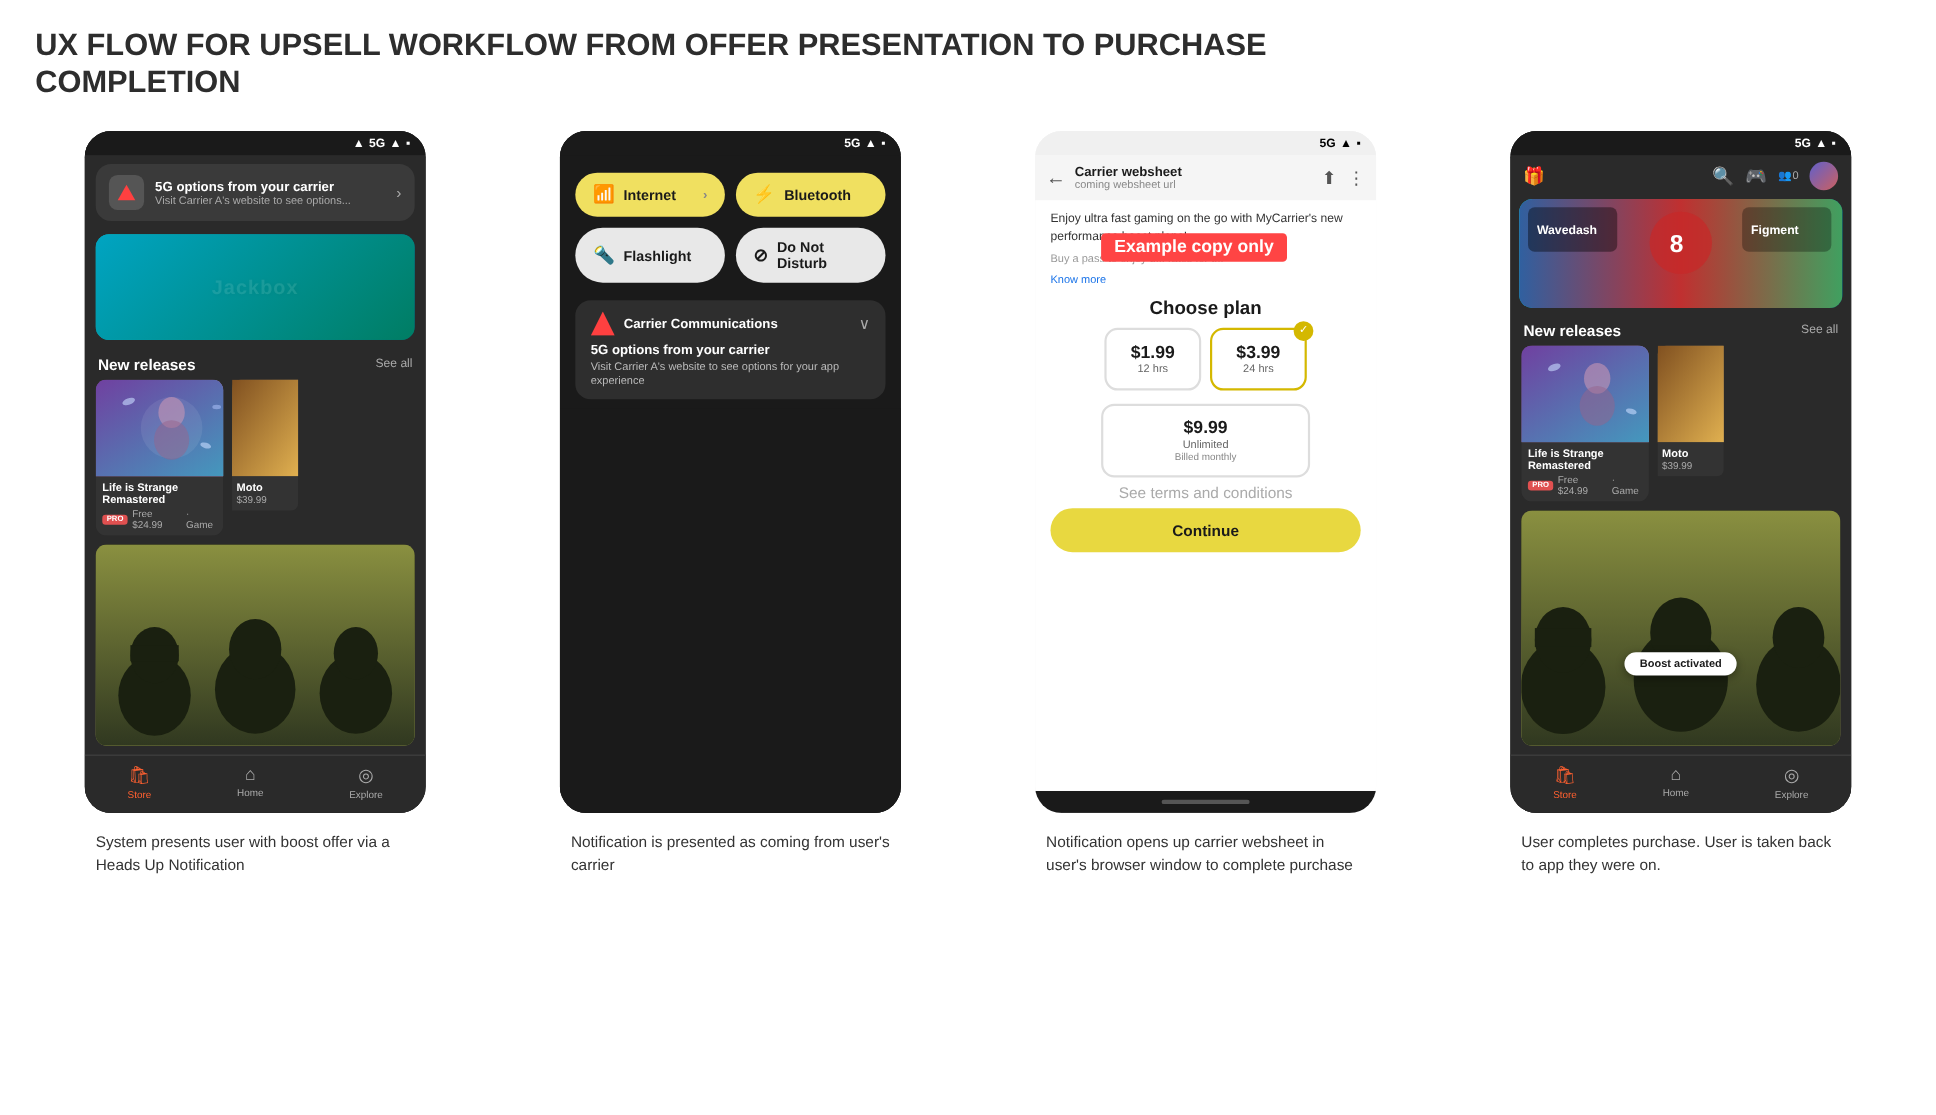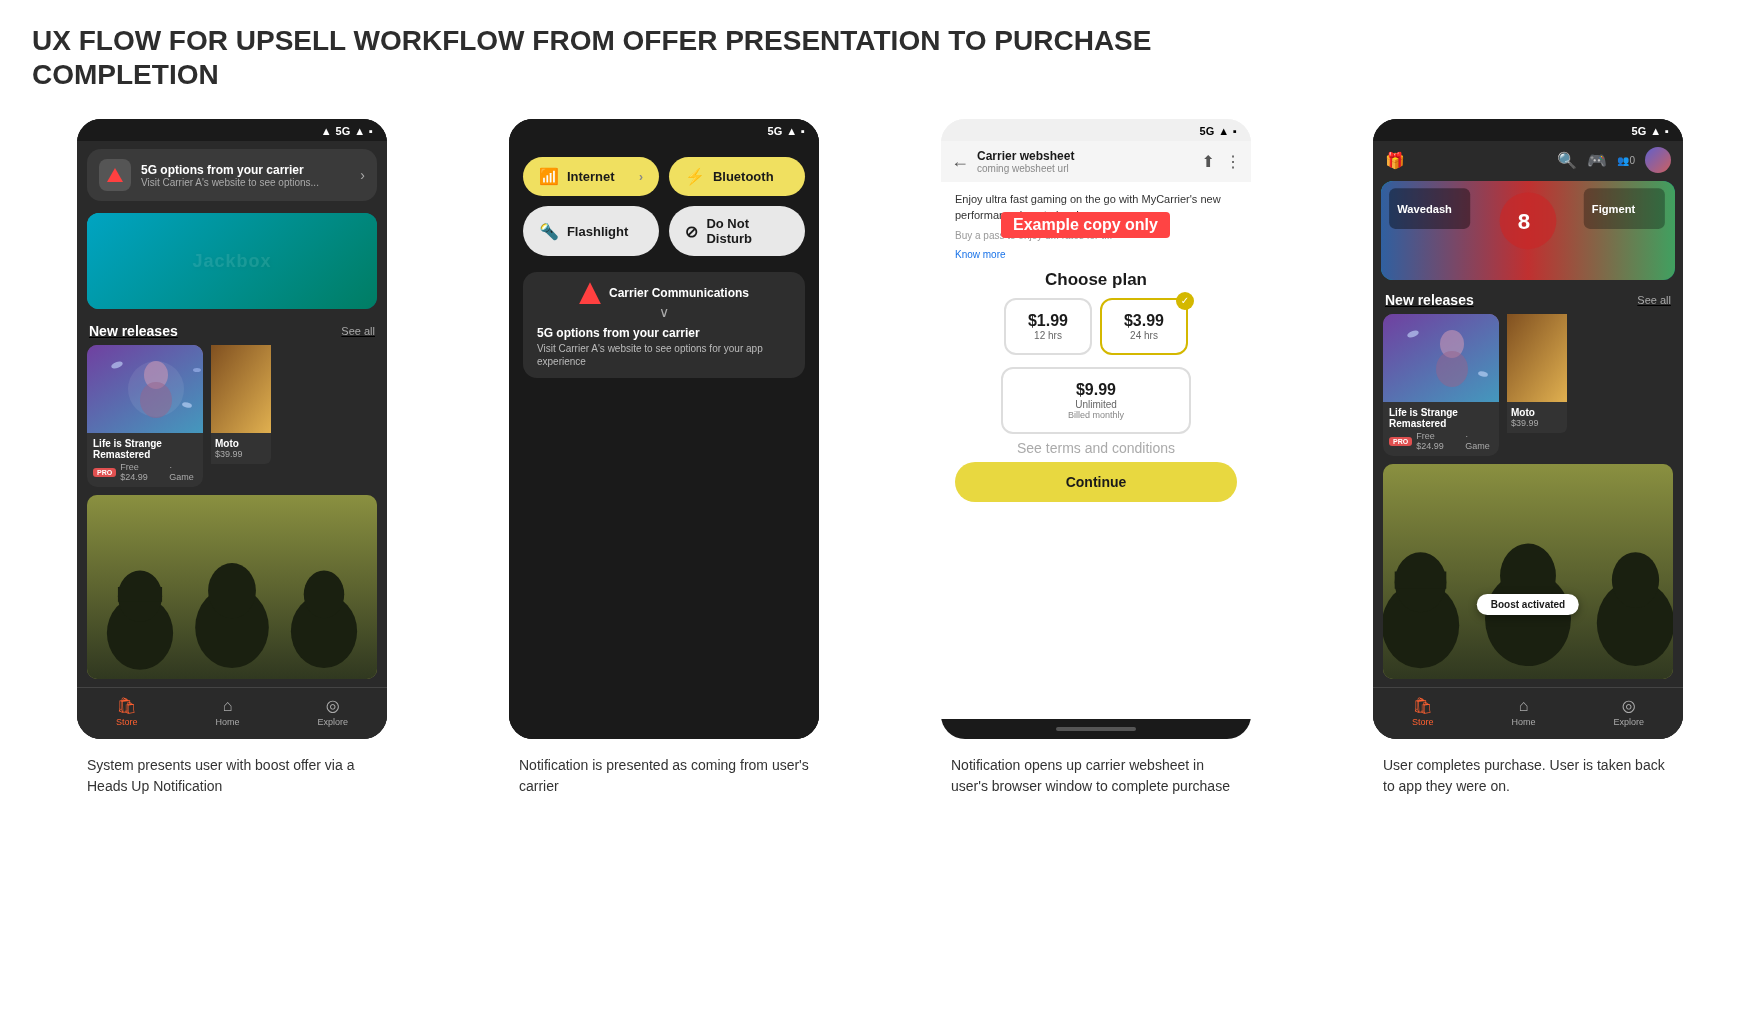--- a/index.html
+++ b/index.html
@@ -109,21 +109,20 @@
       color: #fff;
       letter-spacing: 1px;
       text-shadow: 1px 1px 4px rgba(0,0,0,0.5);
     }
     .section-header {
       display: flex;
       justify-content: space-between;
       align-items: center;
       padding: 10px 12px 6px;
       flex-shrink: 0;
-      text-decoration: underline;
     }
     .section-title { font-size: 14px; font-weight: 700; color: #fff; }
     .see-all { font-size: 11px; color: #aaa; }
     .game-cards-row {
       display: flex;
       gap: 8px;
       padding: 0 10px;
       flex-shrink: 0;
       overflow: hidden;
     }
@@ -229,21 +228,20 @@
       margin: 8px 14px;
       border-radius: 14px;
       padding: 10px 14px;
       flex-shrink: 0;
     }
     .carrier-header {
       display: flex;
       align-items: center;
       justify-content: space-between;
       margin-bottom: 6px;
-      flex-direction: column;
     }
     .carrier-title-row {
       display: flex;
       align-items: center;
       gap: 8px;
     }
     .carrier-icon {
       width: 22px;
       height: 22px;
       background: #ff4040;

